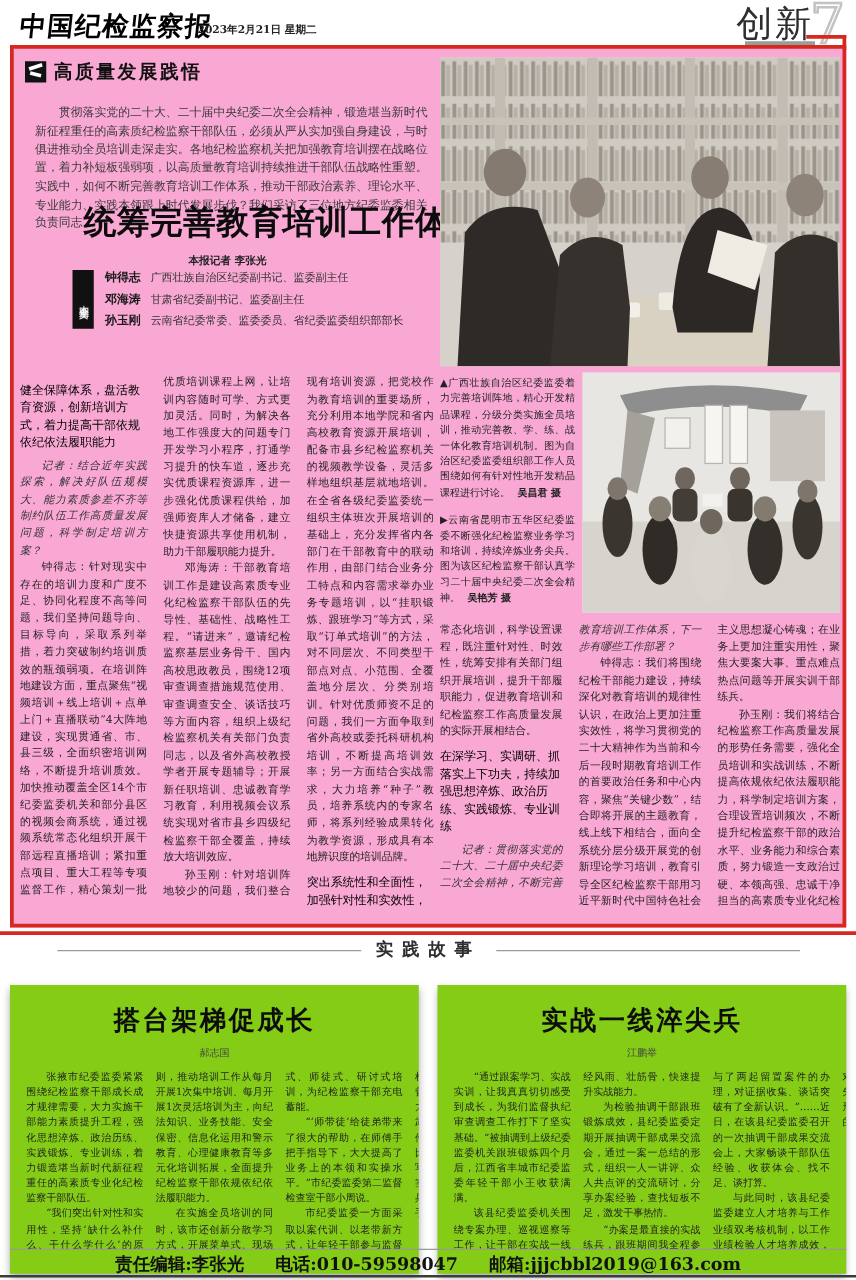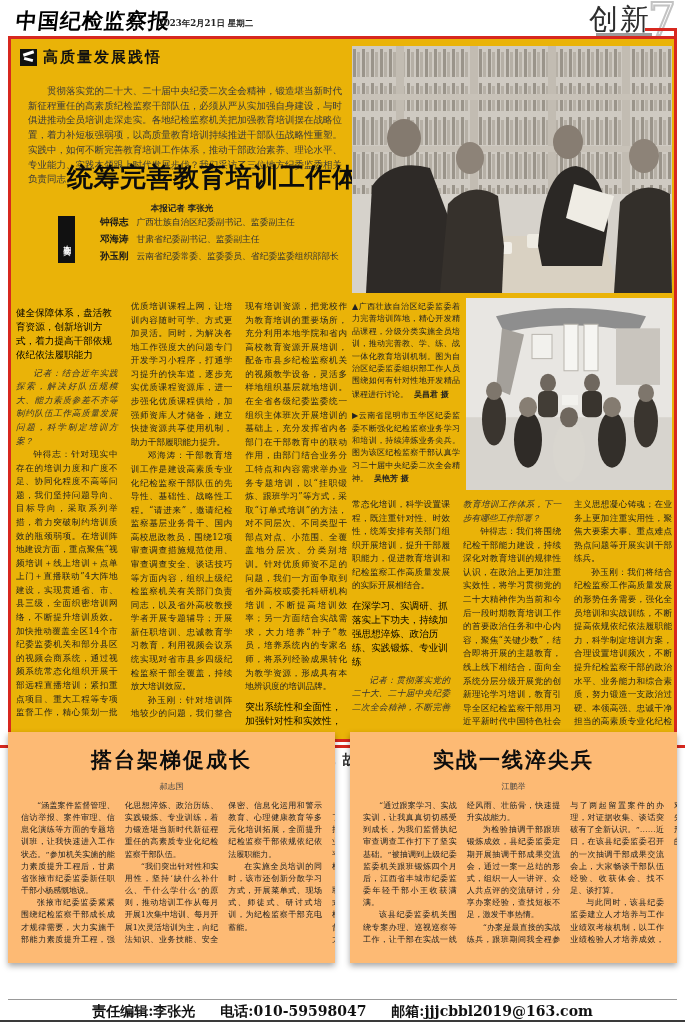--- a/index.html
+++ b/index.html
@@ -11,38 +11,38 @@
   .head-date{position:absolute;left:158px;top:18px;font-size:8.5px;font-weight:bold;color:#222;}
   .section-label{position:absolute;left:589px;top:0px;font-size:29px;color:#2e2e2e;letter-spacing:2px;}
   .section-bar{position:absolute;left:596px;top:33px;width:56px;height:5px;background:#9b9b9b;}
   .page-number{position:absolute;left:648px;top:-6px;font-size:44px;color:#fff;
                -webkit-text-stroke:2px #c3c3c3;text-stroke:2px #c3c3c3;font-family:"DejaVu Serif",serif;}
   
   .notch-h{position:absolute;left:645px;top:28px;width:32px;height:3px;background:#d7281f;}
   .notch-v{position:absolute;left:674px;top:28px;width:3px;height:12px;background:#d7281f;}
   
   .article-box{position:absolute;left:8px;top:36px;width:663px;height:700px;
-               border:3px solid #d7281f;background:#eab308;}
+               border:3px solid #d7281f;background:#f9a8d4;}
   .badge-row{position:absolute;left:9px;top:9px;display:flex;align-items:center;gap:6px;}
   .badge-icon{width:17px;height:17px;background:#111;position:relative;flex:none;}
   .badge-icon:before{content:"";position:absolute;left:3px;top:3px;width:11px;height:3px;background:#fff;transform:rotate(-18deg);}
   .badge-icon:after{content:"";position:absolute;left:4px;top:9px;width:9px;height:3px;background:#fff;transform:rotate(14deg);}
   .badge-label{font-size:15px;font-weight:bold;letter-spacing:2px;color:#111;}
   .intro{position:absolute;left:17px;top:45px;width:314px;font-size:9.5px;line-height:1.55;
          text-align:justify;color:#3a3a3a;text-indent:2em;}
   .main-title{position:absolute;left:4px;top:121px;width:334px;text-align:center;
               font-size:26px;font-weight:bold;color:#0c0c0c;letter-spacing:0.5px;white-space:nowrap;margin-left:44px;}
   .byline{position:absolute;left:4px;top:164px;width:334px;text-align:center;font-size:8.5px;
           font-weight:bold;color:#222;}
   .guest-box{position:absolute;left:47px;top:177px;width:292px;display:flex;gap:9px;}
   .guest-label{flex:none;width:13px;background:#111;color:#fff;font-size:8px;line-height:1.2;
                padding:3px 2px;display:flex;align-items:center;justify-content:center;
                writing-mode:vertical-rl;text-orientation:upright;letter-spacing:1px;}
   .guest-rows{display:flex;flex-direction:column;justify-content:space-between;gap:4px;}
-  .guest-row{display:flex;gap:8px;align-items:baseline;margin-left:16px;}
+  .guest-row{display:flex;gap:8px;align-items:baseline;}
   .guest-name{font-weight:bold;font-size:9.5px;flex:none;}
   .guest-title{font-size:8.8px;color:#333;}
   
   .flow{position:absolute;text-align:justify;font-size:8.6px;line-height:1.58;color:#1f1f1f;
         column-gap:13px;column-count:3;overflow:hidden;}
   .flow-left{left:5px;top:261px;width:331px;height:432px;}
   .flow-right{left:341px;top:459px;width:320px;height:234px;}
   .flow p{margin:0;text-indent:2em;}
   .flow p.sub{font-weight:normal;font-size:9.6px;line-height:1.45;margin:6px 0 5px;text-indent:0;
               text-align:left;color:#000;}
@@ -55,21 +55,21 @@
   .captions{position:absolute;left:341px;top:261px;width:108px;height:192px;overflow:hidden;}
   .caption{font-size:8px;line-height:1.55;text-align:justify;color:#222;margin:0 0 8px;}
   .cap-marker{font-weight:bold;}
   .cap-credit{font-weight:bold;margin-left:6px;white-space:nowrap;}
   
   .stories-rule{position:absolute;left:0;top:745px;width:685px;height:2.5px;background:#d7281f;}
   .stories-head{position:absolute;left:0;top:751px;width:685px;display:flex;align-items:center;
                 justify-content:center;gap:12px;}
   .stories-head .line{height:1px;background:#9a9a9a;width:243px;}
   .stories-title{font-size:14px;color:#2e2e2e;letter-spacing:7px;font-weight:bold;}
-  .story-card{position:absolute;top:732px;width:327px;height:231px;background:#fdba74;
+  .story-card{position:absolute;top:788px;width:327px;height:231px;background:#84cc16;
               box-shadow:0 3px 6px rgba(0,0,0,0.35);overflow:hidden;}
   .card-1{left:8px;} .card-2{left:350px;}
   .story-title{text-align:center;font-size:21px;font-weight:bold;letter-spacing:2px;color:#0d0d0d;
                margin:14px 0 0;}
   .story-author{text-align:center;font-size:8px;color:#444;margin:7px 0 8px;}
   .story-body{column-count:3;column-gap:10px;padding:0 13px;font-size:8px;line-height:1.52;
               text-align:justify;height:158px;overflow:hidden;color:#222;}
   .story-body p{margin:0;text-indent:2em;}
   
   .footer-rule-top{position:absolute;left:8px;top:999px;width:669px;height:1px;background:#999;}
@@ -218,21 +218,20 @@
     <span class="line"></span>
     <span class="stories-title">实践故事</span>
     <span class="line"></span>
   </div>
 
   <div class="story-card card-1">
     <div class="story-title">搭台架梯促成长</div>
     <div class="story-author">郝志国</div>
     <div class="story-body">
 
-    <p>“涵盖案件监督管理、信访举报、案件审理、信息化演练等方面的专题培训班，让我快速进入工作状态。”参加机关实施的能力素质提升工程后，甘肃省张掖市纪委监委新任职干部小杨感慨地说。</p>
         <p>张掖市纪委监委紧紧围绕纪检监察干部成长成才规律需要，大力实施干部能力素质提升工程，强化思想淬炼、政治历练、实践锻炼、专业训练，着力锻造堪当新时代新征程重任的高素质专业化纪检监察干部队伍。</p>
         <p>“我们突出针对性和实用性，坚持‘缺什么补什么、干什么学什么’的原则，推动培训工作从每月开展1次集中培训、每月开展1次灵活培训为主，向纪法知识、业务技能、安全保密、信息化运用和警示教育、心理健康教育等多元化培训拓展，全面提升纪检监察干部依规依纪依法履职能力。</p>
         <p>在实施全员培训的同时，该市还创新分散学习方式，开展菜单式、现场式、师徒式、研讨式培训，为纪检监察干部充电蓄能。</p>
         <p>“‘师带徒’给徒弟带来了很大的帮助，在师傅手把手指导下，大大提高了业务上的本领和实操水平。”市纪委监委第二监督检查室干部小周说。</p>
         <p>市纪委监委一方面采取以案代训、以老带新方式，让年轻干部参与监督检查、案件办理、巡察监督等工作；另一方面，大力开展干部职工技能大比武、实战大练兵，举办案件质量评查、监督质量评比、安全知识测试、公文写作等技能竞赛活动，在实战实训中培养政治标兵、业务骨干、办案能手、纪法专才。</p>
       </div>
   </div>
 
   <div class="story-card card-2">
     <div class="story-title">实战一线淬尖兵</div>

